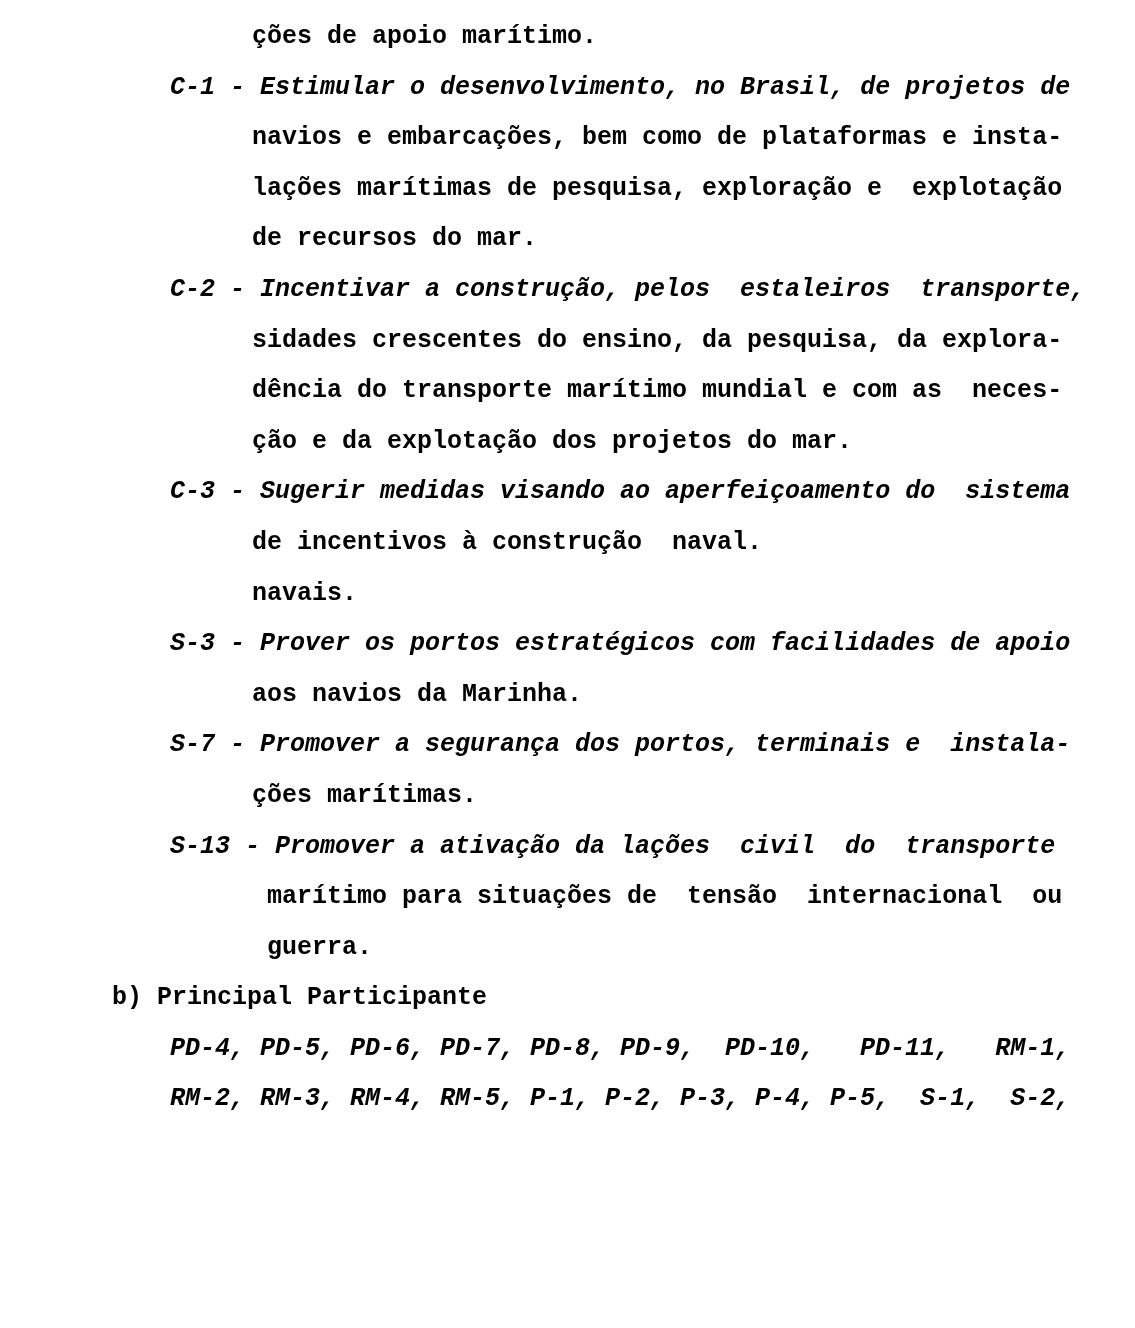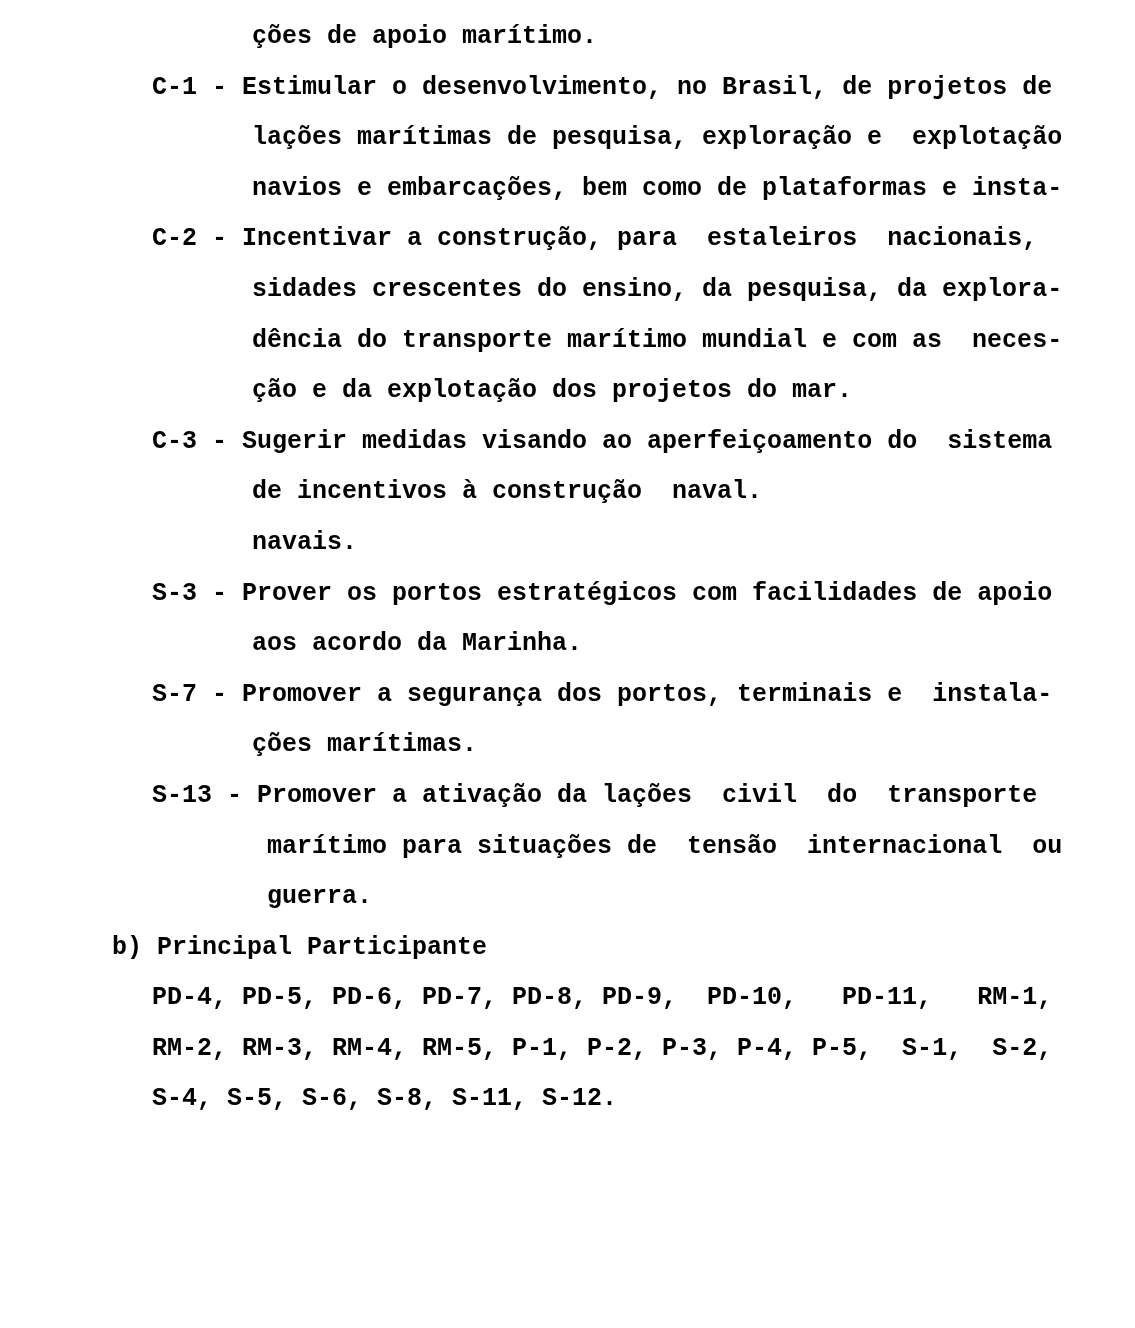--- a/index.html
+++ b/index.html
@@ -19,50 +19,51 @@
     font-family: "Liberation Mono", "DejaVu Sans Mono", monospace;
     font-weight: 700;
     font-size: 25px;
   }
   .line {
     height: 50.6px;
     line-height: 50.6px;
     white-space: pre;
   }
   
-  .ind1 { margin-left: 40px; }
+  .ind1 { margin-left: 58px; font-style: italic; }
   
   .cont6 { margin-left: calc(50px + 6ch); }
   
   .cont7 { margin-left: calc(50px + 7ch); }
   .secb-title { padding-left: 1ch; }
 </style>
 </head>
 <body>
 
 <div class="page">
 
   <div class="line cont6">ções de apoio marítimo.</div>
 
   <div class="line ind1"><span>C-1</span><span> - </span><span>Estimular o desenvolvimento, no Brasil, de projetos de</span></div>
+  <div class="line cont6">navios e embarcações, bem como de plataformas e insta-</div>
   <div class="line cont6">lações marítimas de pesquisa, exploração e  explotação</div>
-  <div class="line cont6">navios e embarcações, bem como de plataformas e insta-</div>
+  <div class="line cont6">de recursos do mar.</div>
 
-  <div class="line ind1"><span>C-2</span><span> - </span><span>Incentivar a construção, para  estaleiros  nacionais,</span></div>
+  <div class="line ind1"><span>C-2</span><span> - </span><span>Incentivar a construção, pelos  estaleiros  transporte,</span></div>
   <div class="line cont6">sidades crescentes do ensino, da pesquisa, da explora-</div>
   <div class="line cont6">dência do transporte marítimo mundial e com as  neces-</div>
   <div class="line cont6">ção e da explotação dos projetos do mar.</div>
 
   <div class="line ind1"><span>C-3</span><span> - </span><span>Sugerir medidas visando ao aperfeiçoamento do  sistema</span></div>
   <div class="line cont6">de incentivos à construção  naval.</div>
 
   <div class="line cont6">navais.</div>
 
   <div class="line ind1"><span>S-3</span><span> - </span><span>Prover os portos estratégicos com facilidades de apoio</span></div>
-  <div class="line cont6">aos acordo da Marinha.</div>
+  <div class="line cont6">aos navios da Marinha.</div>
 
   <div class="line ind1"><span>S-7</span><span> - </span><span>Promover a segurança dos portos, terminais e  instala-</span></div>
   <div class="line cont6">ções marítimas.</div>
 
   <div class="line ind1"><span>S-13</span><span> - </span><span>Promover a ativação da lações  civil  do  transporte</span></div>
   <div class="line cont7">marítimo para situações de  tensão  internacional  ou</div>
   <div class="line cont7">guerra.</div>
 
   <div class="line"><span>b)</span><span class="secb-title">Principal Participante</span></div>
 

